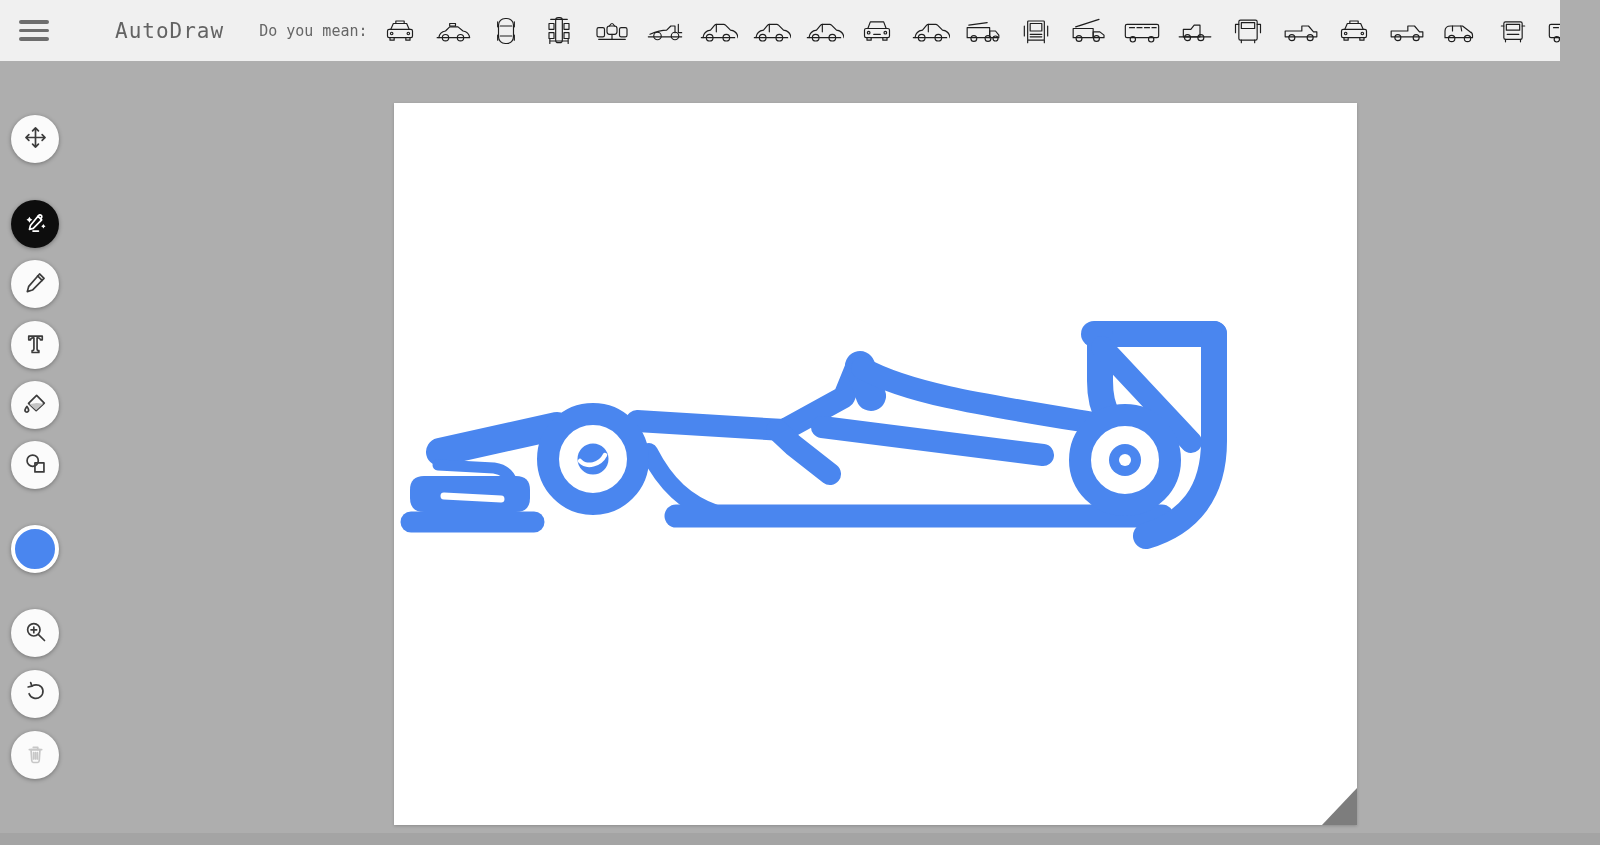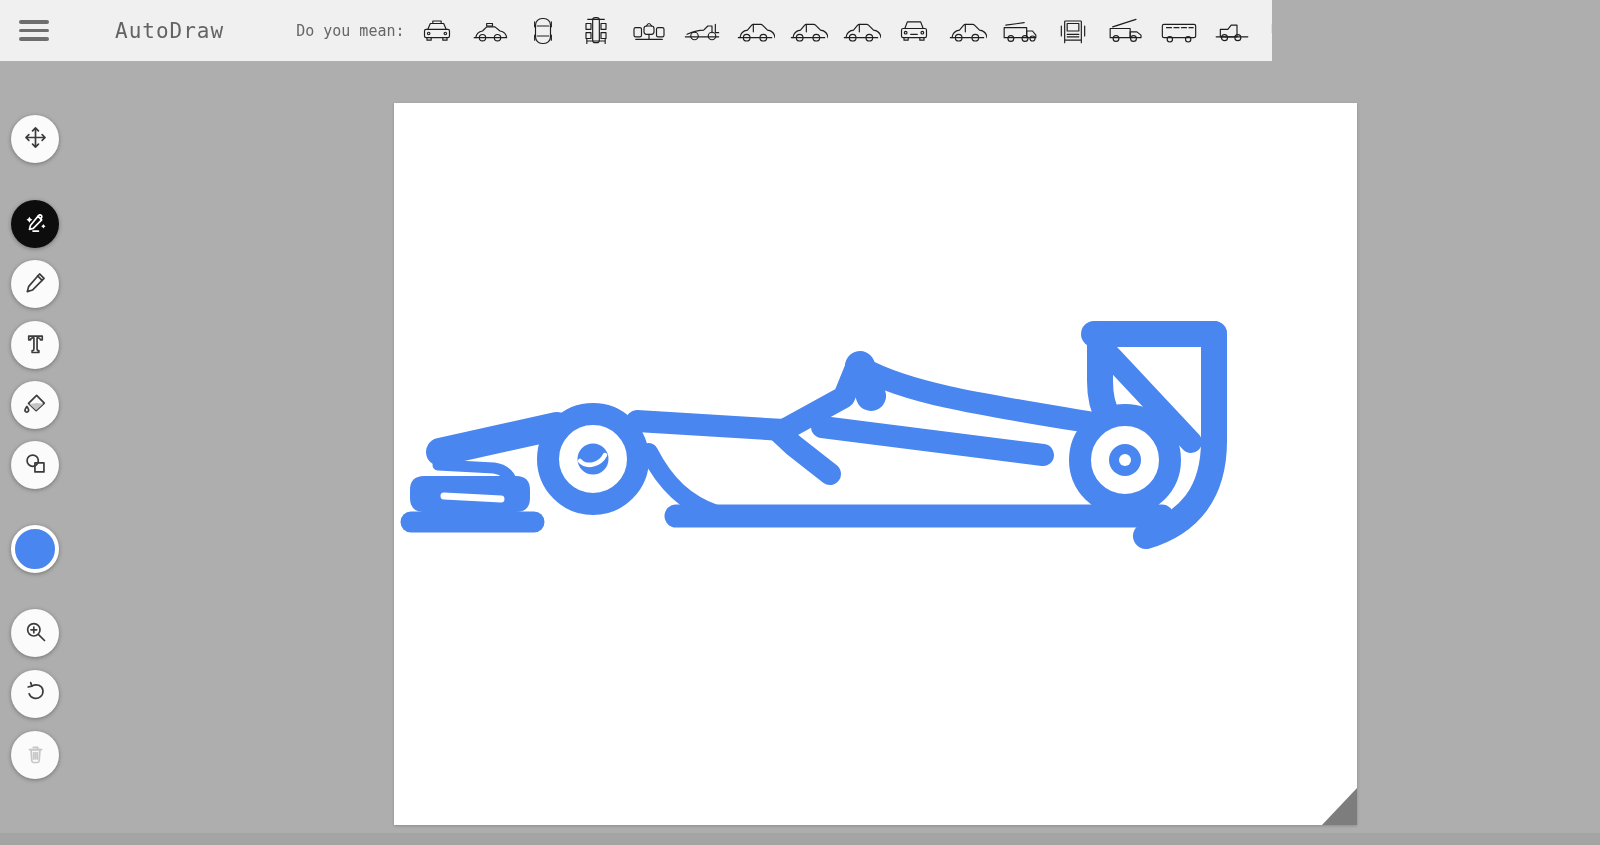--- a/index.html
+++ b/index.html
@@ -4,28 +4,28 @@
 <style>
   * { margin:0; padding:0; box-sizing:border-box; }
   html,body { width:1600px; height:845px; overflow:hidden; }
   body {
     background:#aeaeae;
     font-family:"DejaVu Sans Mono","Liberation Mono",monospace;
     position:relative;
   }
   
   .topbar {
-    position:absolute; left:0; top:0; width:1272px; height:61px;
+    position:absolute; left:0; top:0; width:1560px; height:61px;
     background:#f0f0f0; display:flex; align-items:center;
   }
   .menu-btn { width:34px; height:30px; margin-left:19px; border:none; background:transparent;
     display:flex; flex-direction:column; justify-content:center; gap:5px; cursor:pointer; flex:0 0 auto; }
   .menu-btn span { display:block; width:30px; height:3.6px; border-radius:2px; background:#6e6e6e; }
   .app-title { margin-left:62px; font-size:21px; letter-spacing:1px; color:#636363; white-space:nowrap; flex:0 0 auto; }
-  .prompt { margin-left:72px; font-size:15px; color:#666; white-space:nowrap; flex:0 0 auto; }
+  .prompt { margin-left:35px; font-size:15px; color:#666; white-space:nowrap; flex:0 0 auto; }
   .suggestions { margin-left:12px; display:flex; align-items:center; gap:13px; overflow:hidden; flex:1 1 auto; height:61px; }
   .sug { width:40px; height:40px; flex:0 0 auto; border:none; background:transparent; cursor:pointer; padding:0; }
   .sug svg { width:40px; height:40px; stroke:#1e1e1e; stroke-width:1.4; fill:none;
     stroke-linecap:round; stroke-linejoin:round; }
 
   
   .toolbar { position:absolute; left:11px; top:0; width:50px; display:flex; flex-direction:column; }
   .tool {
     width:48px; height:48px; border-radius:50%; border:none; cursor:pointer;
     background:#fbfbfb; box-shadow:0 1px 4px rgba(0,0,0,0.35);

